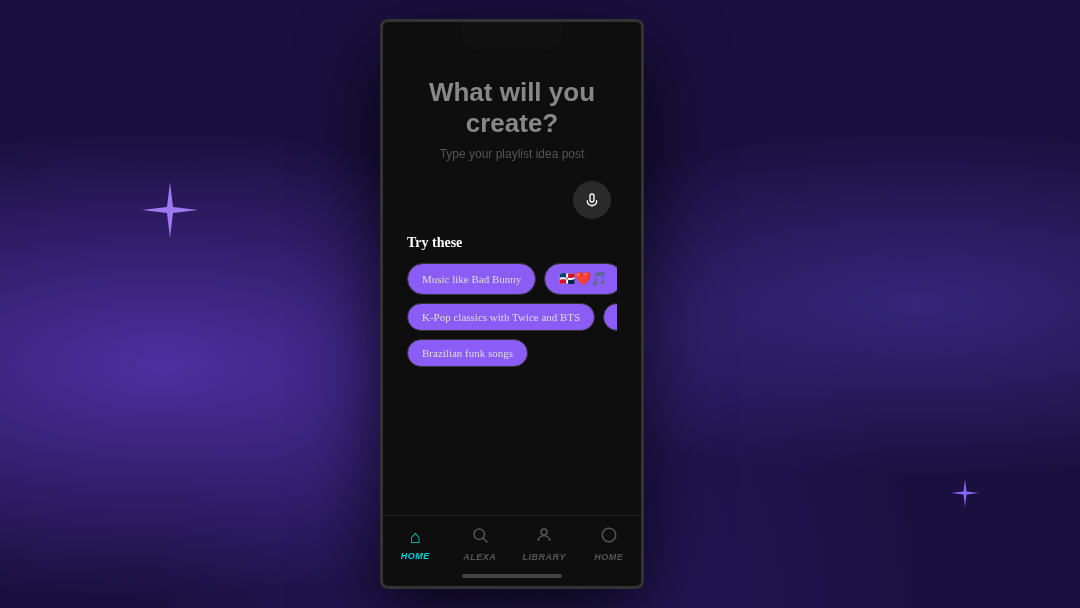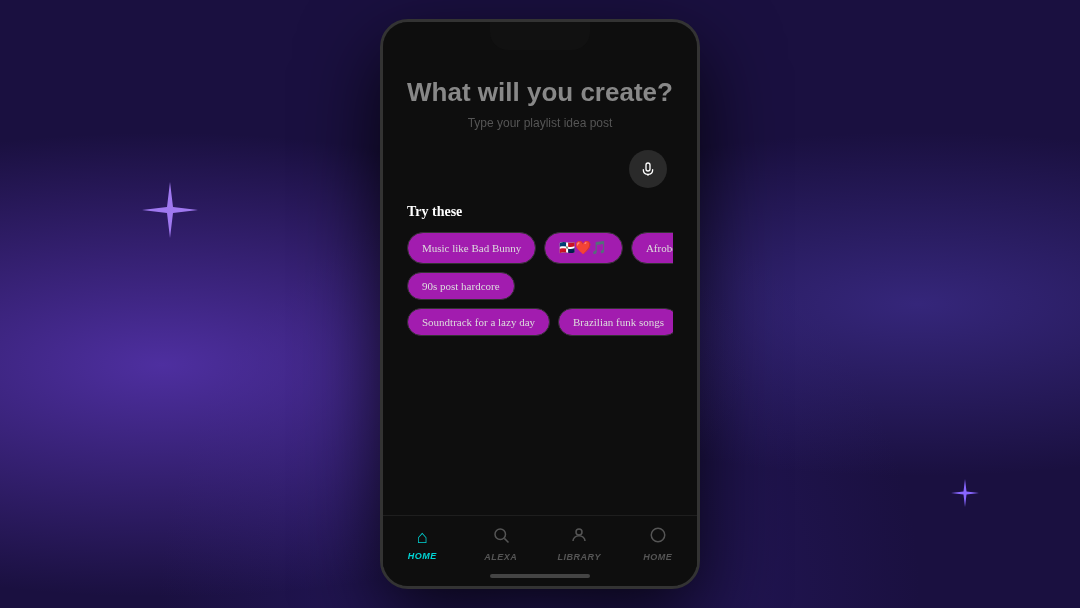--- a/index.html
+++ b/index.html
@@ -47,24 +47,24 @@
     }
 
     .phone-wrapper {
       position: relative;
       z-index: 10;
       width: 320px;
       height: 570px;
     }
 
     .phone-frame {
-      width: 320px;
+      width: 264px;
       height: 570px;
       background: #111111;
-      border-radius: 28px;
+      border-radius: 8px;
       border: 3px solid #333;
       box-shadow: 0 30px 80px rgba(0,0,0,0.8), inset 0 0 0 1px rgba(255,255,255,0.07);
       overflow: hidden;
       display: flex;
       flex-direction: column;
       position: relative;
     }
 
     .phone-notch {
       position: absolute;
@@ -152,21 +152,21 @@
       overflow: hidden;
     }
 
     .chip {
       display: inline-flex;
       align-items: center;
       gap: 5px;
       padding: 7px 14px;
       border-radius: 20px;
       border: 1px solid #333;
-      background: #a21caf;
+      background: #8b5cf6;
       color: #ddd;
       font-size: 11px;
       font-weight: 500;
       white-space: nowrap;
       cursor: pointer;
       flex-shrink: 0;
     }
 
     .chip-emoji {
       font-size: 13px;
@@ -271,28 +271,28 @@
             <div class="chip">
               <span class="chip-emoji">🇩🇴❤️🎵</span>
             </div>
             <div class="chip">
               <span>Afrobeats energy boost</span>
             </div>
           </div>
 
           <div class="chips-row">
             <div class="chip">
+              <span>K-Pop classics with Twice and BTS</span>
+            </div>
+            <div class="chip">
               <span>90s post hardcore</span>
             </div>
           </div>
 
           <div class="chips-row">
-            <div class="chip">
-              <span>Soundtrack for a lazy day</span>
-            </div>
             <div class="chip">
               <span>Brazilian funk songs</span>
             </div>
 
           </div>
         </div>
       </div>
 
       <div class="bottom-nav">
 

